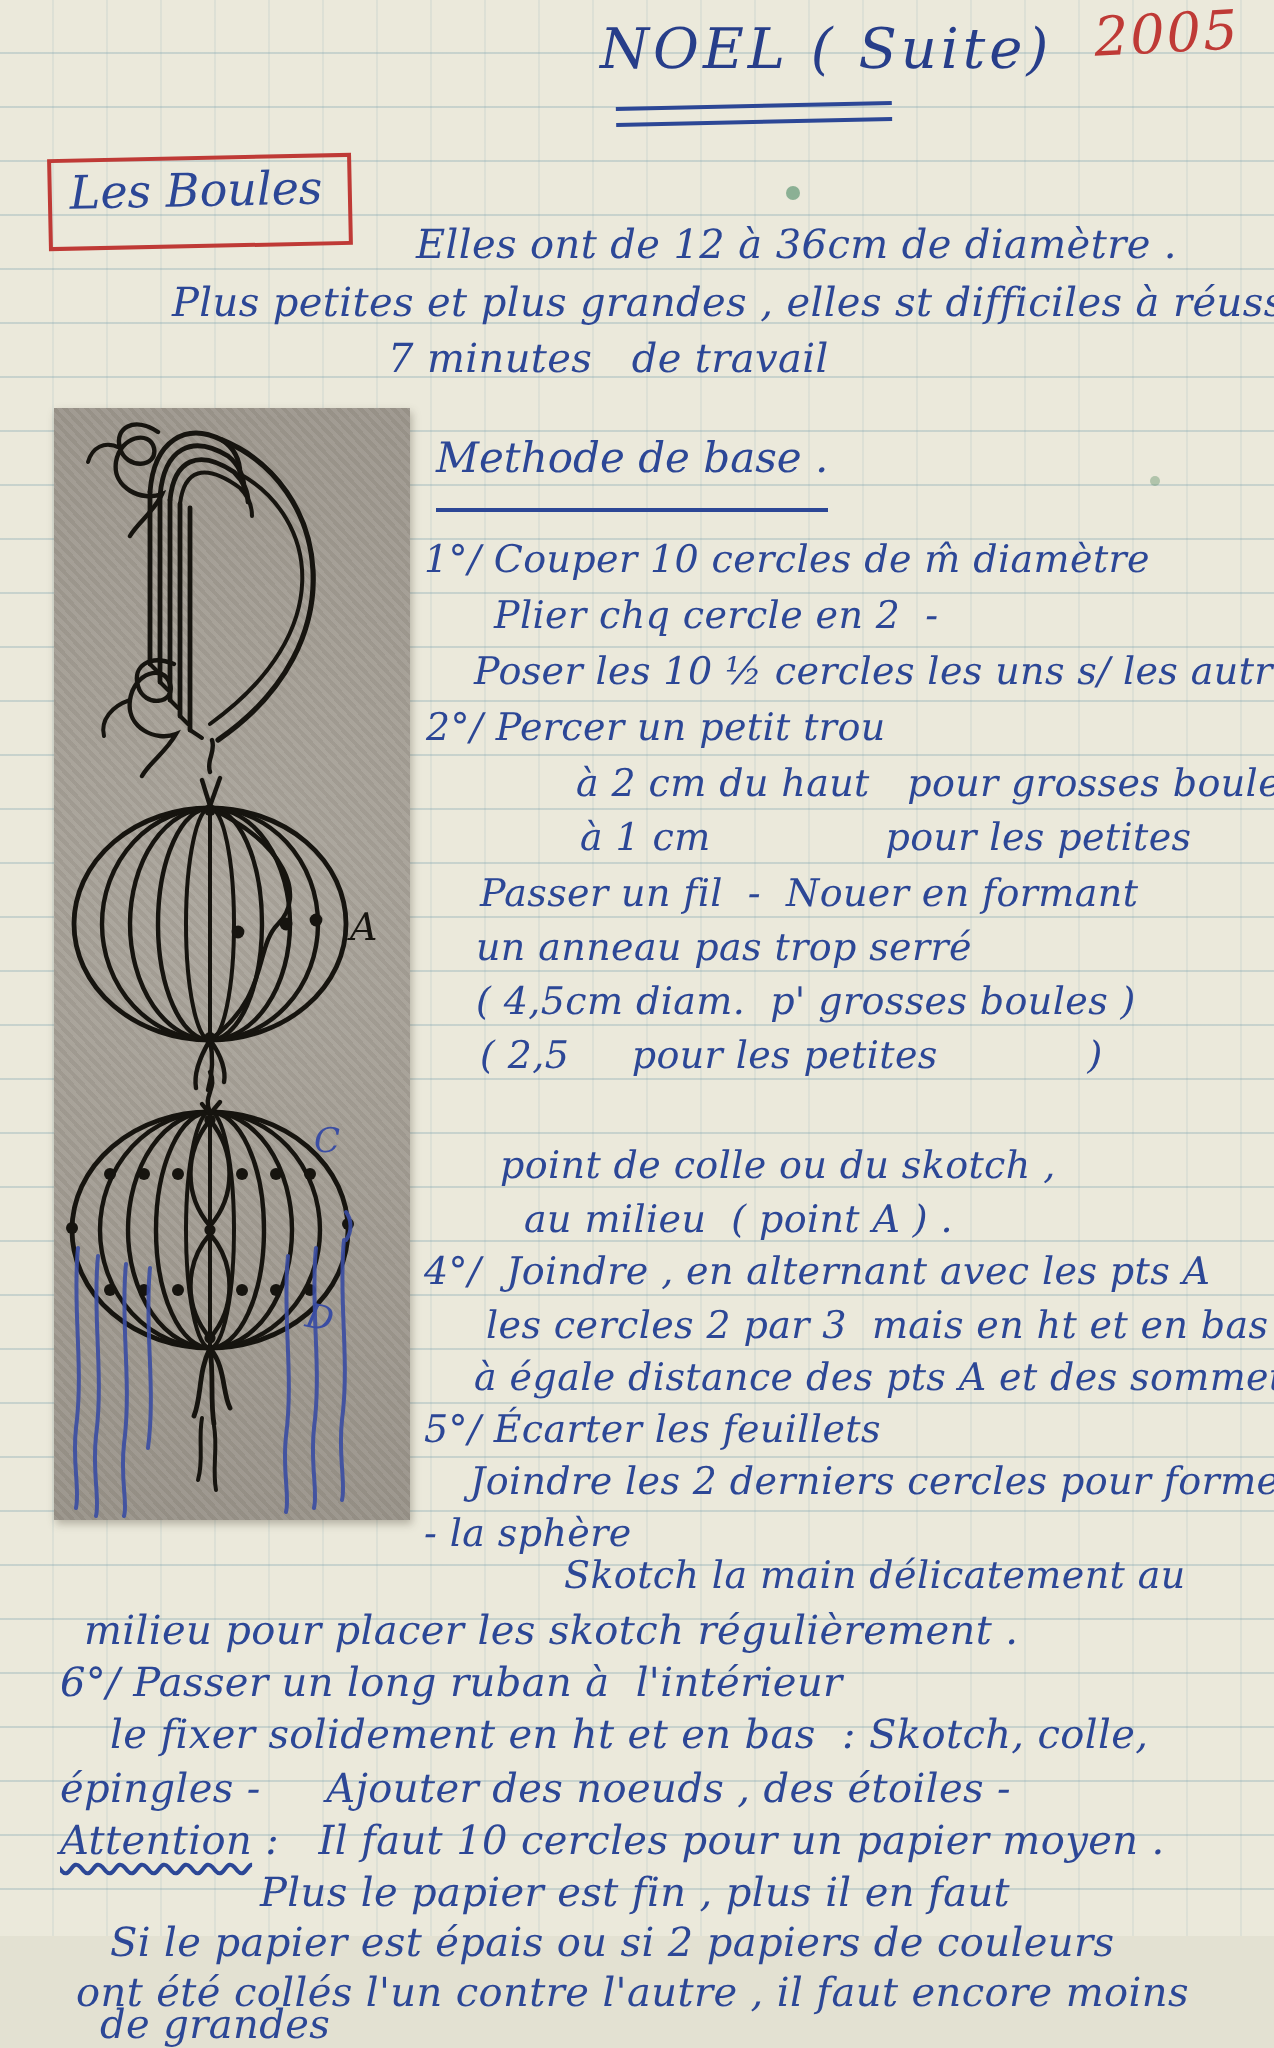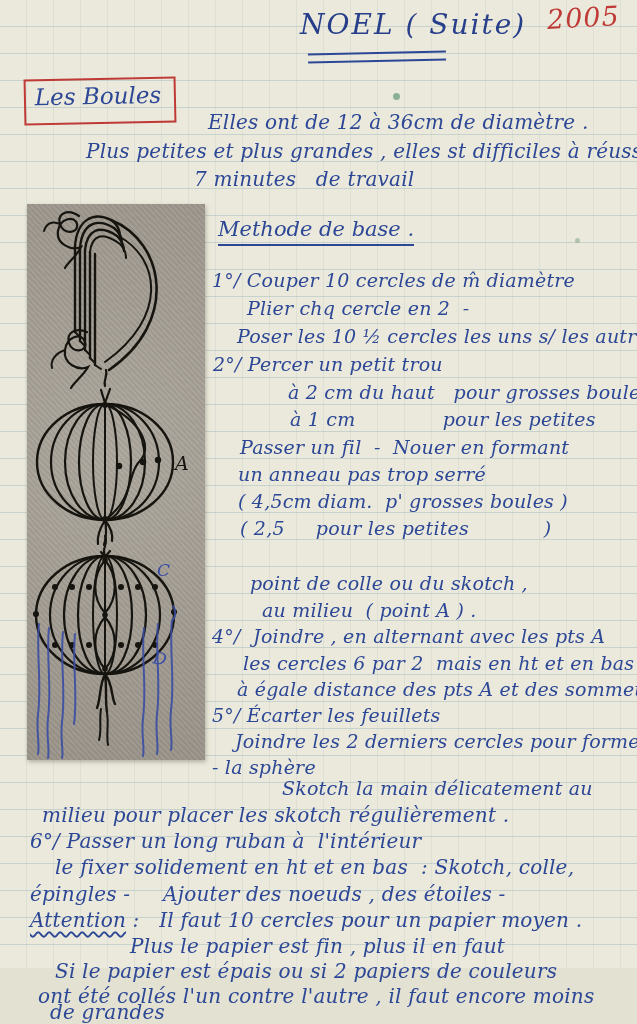--- a/index.html
+++ b/index.html
@@ -21,21 +21,21 @@
         color:#bf3a36;transform:rotate(-3deg);letter-spacing:1px;}
   .underline2{position:absolute;left:308px;top:52px;width:138px;height:6px;
         border-top:2.5px solid #2c4796;border-bottom:2.5px solid #2c4796;
         transform:rotate(-1.2deg);}
   .topic-box{position:absolute;left:24px;top:78px;width:148px;height:42px;
         border:2.5px solid #bf3a36;transform:rotate(-1.2deg);background:transparent;}
   .topic-label{position:absolute;left:9px;top:3px;font-size:23px;font-style:italic;
         color:#2c4796;white-space:pre;}
   .method{position:absolute;left:218px;top:217px;font-size:21px;font-style:italic;
         color:#2c4796;white-space:pre;}
-  .method span{border-bottom:2.2px solid #2c4796;padding-bottom:3px;}
+  .method span{border-bottom:2.2px solid #2c4796;padding-bottom:13px;}
   .attn-label{text-decoration:underline;text-decoration-style:wavy;
         text-decoration-thickness:1.5px;text-underline-offset:4px;}
   .photo{position:absolute;left:27px;top:204px;width:178px;height:556px;
         background-color:#a59f95;
         background-image:
           repeating-linear-gradient(47deg, rgba(255,255,255,.05) 0 2px, rgba(60,55,45,.05) 2px 4px),
           radial-gradient(circle at 50% 45%, rgba(255,255,255,.07), rgba(40,35,28,.10));
         box-shadow:1px 2px 4px rgba(80,75,60,.35);}
   .photo svg{position:absolute;left:0;top:0;}
   .speck{position:absolute;border-radius:50%;}
@@ -158,21 +158,21 @@
   <div class="ln" style="left:213px;top:352px">2°/ Percer un petit trou</div>
   <div class="ln" style="left:288px;top:380px">à 2 cm du haut   pour grosses boules</div>
   <div class="ln" style="left:290px;top:407px">à 1 cm              pour les petites</div>
   <div class="ln" style="left:238px;top:462px">un anneau pas trop serré</div>
   <div class="ln" style="left:240px;top:435px">Passer un fil  -  Nouer en formant</div>
   <div class="ln" style="left:238px;top:489px">( 4,5cm diam.  p' grosses boules )</div>
   <div class="ln" style="left:240px;top:516px">( 2,5     pour les petites            )</div>
   <div class="ln" style="left:250px;top:571px">point de colle ou du skotch ,</div>
   <div class="ln" style="left:262px;top:598px">au milieu  ( point A ) .</div>
   <div class="ln" style="left:212px;top:624px">4°/  Joindre , en alternant avec les pts A</div>
-  <div class="ln" style="left:243px;top:651px">les cercles 6 par 2  mais en ht et en bas</div>
+  <div class="ln" style="left:243px;top:651px">les cercles 2 par 3  mais en ht et en bas</div>
   <div class="ln" style="left:237px;top:677px">à égale distance des pts A et des sommets</div>
   <div class="ln" style="left:212px;top:703px">5°/ Écarter les feuillets</div>
   <div class="ln" style="left:235px;top:729px">Joindre les 2 derniers cercles pour former</div>
   <div class="ln" style="left:212px;top:755px">- la sphère</div>
   <div class="ln" style="left:282px;top:776px">Skotch la main délicatement au</div>
 
   <div class="ln note" style="left:42px;top:803px">milieu pour placer les skotch régulièrement .</div>
   <div class="ln note" style="left:30px;top:829px">6°/ Passer un long ruban à  l'intérieur</div>
   <div class="ln note" style="left:55px;top:855px">le fixer solidement en ht et en bas  : Skotch, colle,</div>
   <div class="ln note" style="left:30px;top:882px">épingles -     Ajouter des noeuds , des étoiles -</div>

